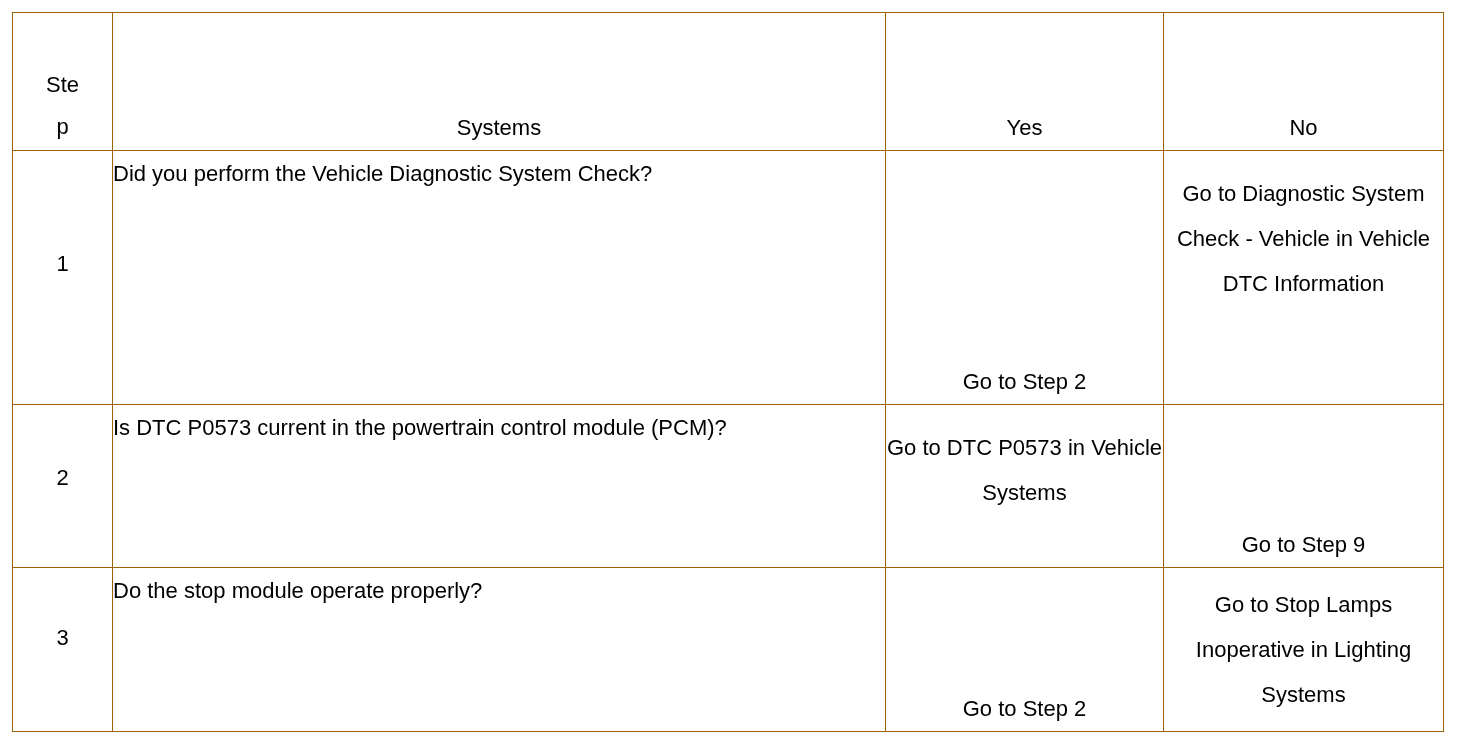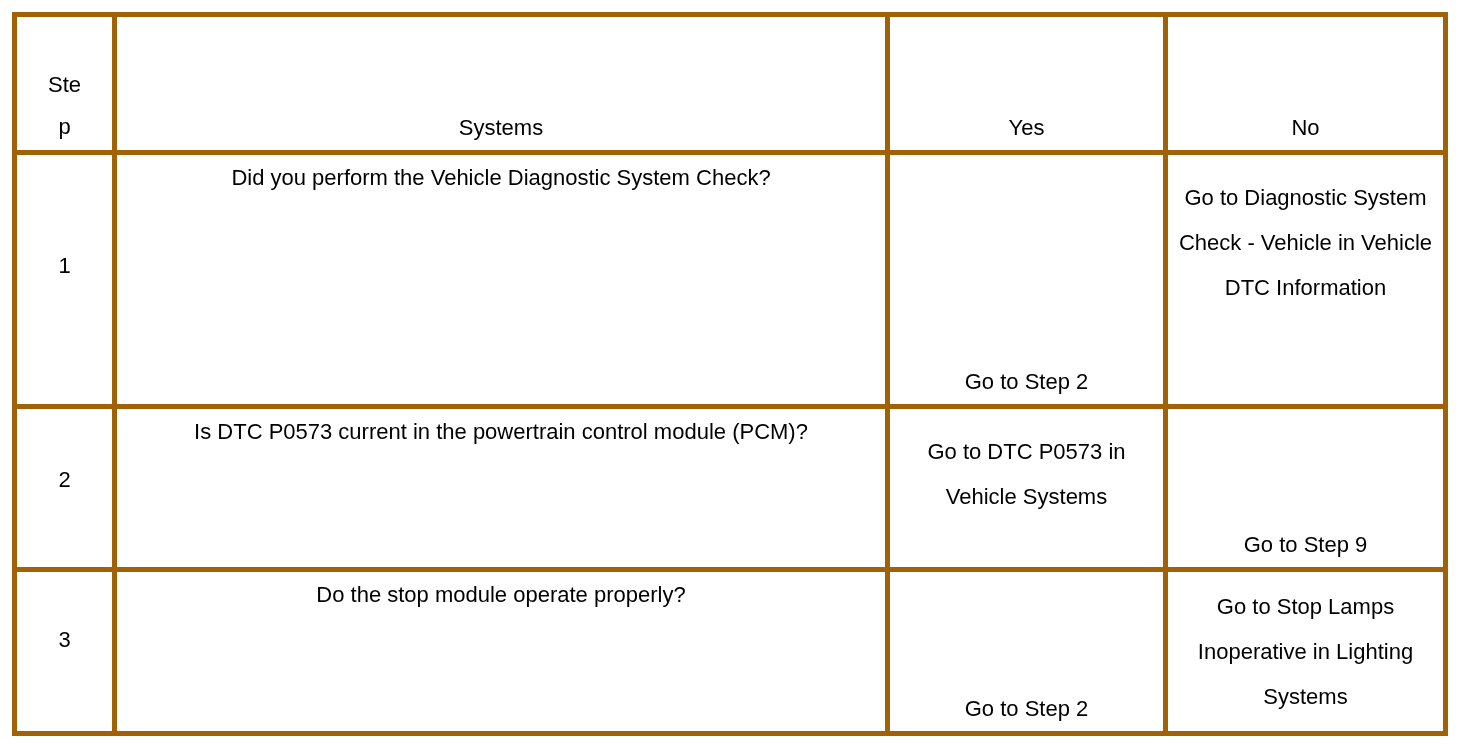--- a/index.html
+++ b/index.html
@@ -30,21 +30,21 @@
     top: 12px;
     width: 1431px;
     height: 719px;
     border-collapse: collapse;
     table-layout: fixed;
     background: #ffffff;
   }
 
   .dtc-table td,
   .dtc-table th {
-    border: 5px solid #a16207;
+    border: 1px solid #a16207;
     background: #ffffff;
     padding: 0;
     font-weight: normal;
     font-size: 22px;
     line-height: 45px;
     color: #000000;
   }
 
   
   col.c-step   { width: 100px; }
@@ -88,21 +88,21 @@
     text-align: center;
     font-size: 22px;
     line-height: 28px;
   }
   .row-1 .cell-step { padding-bottom: 28px; }
   .row-2 .cell-step { padding-bottom: 18px; }
   .row-3 .cell-step { padding-bottom: 24px; }
 
   .cell-action {
     vertical-align: top;
-    text-align: center;
+    text-align: left;
     padding: 22px 14px 10px 18px;
     line-height: 45px;
   }
   .cell-action .action-text {
     display: block;
   }
 
   .cell-branch {
     text-align: center;
     padding-left: 10px;

